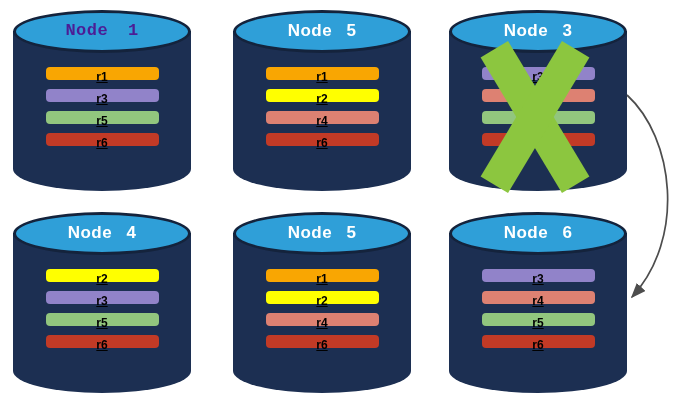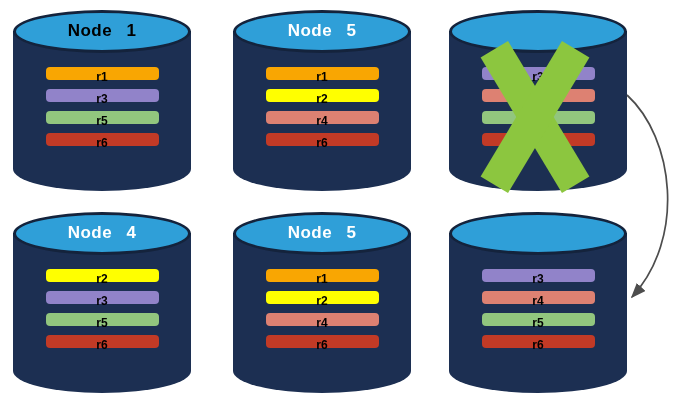--- a/index.html
+++ b/index.html
@@ -9,36 +9,36 @@
   .cyl-body{position:absolute;left:0;top:21px;width:178px;height:160px;
     border-radius:0 0 89px 89px / 0 0 22px 22px;}
   .cyl-top{position:absolute;left:0;top:0;width:178px;height:43px;
     border-radius:50%;box-sizing:border-box;border:3px solid transparent;z-index:2;}
   .cyl-title{position:absolute;left:0;top:0;width:100%;height:43px;line-height:41px;
     text-align:center;font-size:17px;font-weight:bold;word-spacing:9px;z-index:3;
     letter-spacing:0.5px;}
   .bars{position:absolute;left:0;top:57px;width:100%;display:flex;
     flex-direction:column;align-items:center;gap:9px;z-index:3;}
   .bar{width:113px;height:13px;border-radius:4px;text-align:center;}
-  .bar span{font-size:12px;line-height:13px;font-weight:bold;color:#000;}
+  .bar span{font-size:12px;line-height:13px;font-weight:bold;color:#000;text-decoration:underline;}
   .x-marker{position:absolute;left:485px;top:52px;width:100px;height:130px;z-index:6;}
   .x-arm{position:absolute;left:50%;top:50%;width:32px;height:158px;margin:-79px 0 0 -16px;}
   .x-arm.a{transform:rotate(-31deg);}
   .x-arm.b{transform:rotate(31deg);}
   .failover-arrow{position:absolute;left:596px;top:88px;width:84px;height:220px;z-index:5;}
 </style>
 </head>
 <body>
 
 <div class="canvas" style="background: rgb(255, 255, 255);">
   <div id="nodes-layer">
       <div class="cylinder" style="left: 13px; top: 10px;">
         <div class="cyl-body" style="background: rgb(28, 47, 82);"></div>
         <div class="cyl-top" style="background: rgb(47, 159, 216); border-color: rgb(20, 35, 60);"></div>
-        <div class="cyl-title" style="color: #000000;">Node 1</div>
+        <div class="cyl-title" style="color: #4c1d95; font-family: Liberation Mono, monospace;">Node 1</div>
         <div class="bars">
           <div class="bar" style="background: rgb(249, 166, 2);"><span style="color: rgb(0, 0, 0);">r1</span></div>
           <div class="bar" style="background: rgb(145, 131, 201);"><span style="color: rgb(0, 0, 0);">r3</span></div>
           <div class="bar" style="background: rgb(146, 198, 126);"><span style="color: rgb(0, 0, 0);">r5</span></div>
           <div class="bar" style="background: rgb(194, 58, 38);"><span style="color: rgb(0, 0, 0);">r6</span></div>
         </div>
       </div>
       <div class="cylinder" style="left: 233px; top: 10px;">
         <div class="cyl-body" style="background: rgb(28, 47, 82);"></div>
         <div class="cyl-top" style="background: rgb(47, 159, 216); border-color: rgb(20, 35, 60);"></div>
@@ -46,20 +46,21 @@
         <div class="bars">
           <div class="bar" style="background: rgb(249, 166, 2);"><span style="color: rgb(0, 0, 0);">r1</span></div>
           <div class="bar" style="background: rgb(255, 255, 0);"><span style="color: rgb(0, 0, 0);">r2</span></div>
           <div class="bar" style="background: rgb(221, 129, 114);"><span style="color: rgb(0, 0, 0);">r4</span></div>
           <div class="bar" style="background: rgb(194, 58, 38);"><span style="color: rgb(0, 0, 0);">r6</span></div>
         </div>
       </div>
       <div class="cylinder" style="left: 449px; top: 10px;">
         <div class="cyl-body" style="background: rgb(28, 47, 82);"></div>
         <div class="cyl-top" style="background: rgb(47, 159, 216); border-color: rgb(20, 35, 60);"></div>
+        <div class="cyl-title" style="color: rgb(255, 255, 255);">Node 3</div>
         <div class="bars">
           <div class="bar" style="background: rgb(145, 131, 201);"><span style="color: rgb(0, 0, 0);">r3</span></div>
           <div class="bar" style="background: rgb(221, 129, 114);"><span style="color: rgb(0, 0, 0);"></span></div>
           <div class="bar" style="background: rgb(146, 198, 126);"><span style="color: rgb(0, 0, 0);"></span></div>
           <div class="bar" style="background: rgb(194, 58, 38);"><span style="color: rgb(0, 0, 0);"></span></div>
         </div>
       </div>
       <div class="cylinder" style="left: 13px; top: 212px;">
         <div class="cyl-body" style="background: rgb(28, 47, 82);"></div>
         <div class="cyl-top" style="background: rgb(47, 159, 216); border-color: rgb(20, 35, 60);"></div>
@@ -78,20 +79,21 @@
         <div class="bars">
           <div class="bar" style="background: rgb(249, 166, 2);"><span style="color: rgb(0, 0, 0);">r1</span></div>
           <div class="bar" style="background: rgb(255, 255, 0);"><span style="color: rgb(0, 0, 0);">r2</span></div>
           <div class="bar" style="background: rgb(221, 129, 114);"><span style="color: rgb(0, 0, 0);">r4</span></div>
           <div class="bar" style="background: rgb(194, 58, 38);"><span style="color: rgb(0, 0, 0);">r6</span></div>
         </div>
       </div>
       <div class="cylinder" style="left: 449px; top: 212px;">
         <div class="cyl-body" style="background: rgb(28, 47, 82);"></div>
         <div class="cyl-top" style="background: rgb(47, 159, 216); border-color: rgb(20, 35, 60);"></div>
+        <div class="cyl-title" style="color: rgb(255, 255, 255);">Node 6</div>
         <div class="bars">
           <div class="bar" style="background: rgb(145, 131, 201);"><span style="color: rgb(0, 0, 0);">r3</span></div>
           <div class="bar" style="background: rgb(221, 129, 114);"><span style="color: rgb(0, 0, 0);">r4</span></div>
           <div class="bar" style="background: rgb(146, 198, 126);"><span style="color: rgb(0, 0, 0);">r5</span></div>
           <div class="bar" style="background: rgb(194, 58, 38);"><span style="color: rgb(0, 0, 0);">r6</span></div>
         </div>
       </div>
     </div>
 
   <svg class="failover-arrow" viewBox="0 0 84 220" xmlns="http://www.w3.org/2000/svg">

